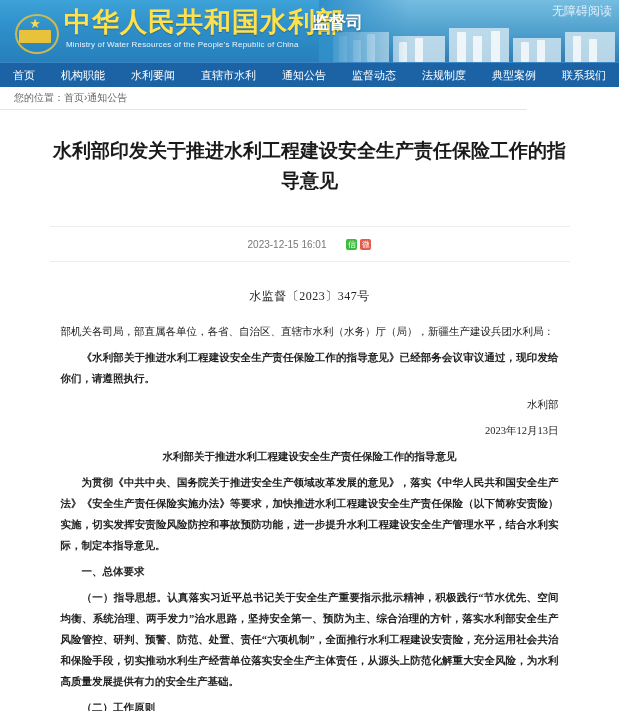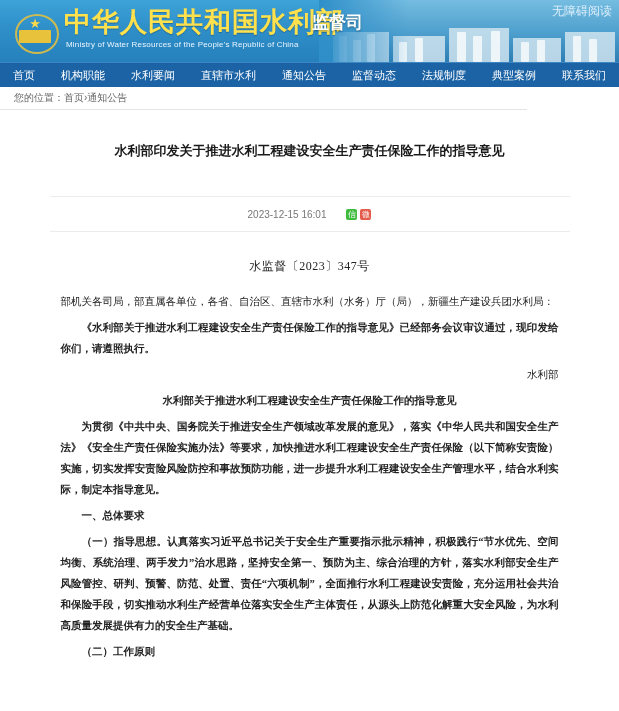--- a/index.html
+++ b/index.html
@@ -147,21 +147,21 @@
   .article {
     width: 619px;
     padding: 0;
   }
   .doc-title {
     margin: 26px auto 0 auto;
     width: 520px;
     text-align: center;
     font-family: "Liberation Serif", serif;
     font-weight: bold;
-    font-size: 13px;
+    font-size: 19px;
     line-height: 30px;
     color: #1a1a1a;
   }
   .meta-rule {
     width: 520px;
     margin: 30px auto 0 auto;
     border-top: 1px solid #ececec;
   }
   .meta {
     width: 520px;
@@ -297,20 +297,21 @@
   <div class="meta-rule2"></div>
 
   <div class="docnum">水监督〔2023〕347号</div>
 
   <div class="body">
     <p>部机关各司局，部直属各单位，各省、自治区、直辖市水利（水务）厅（局），新疆生产建设兵团水利局：</p>
     <p class="p-indent">《水利部关于推进水利工程建设安全生产责任保险工作的指导意见》已经部务会议审议通过，现印发给你们，请遵照执行。</p>
 
     <div class="sign-block">
       <p class="p-right">水利部</p>
+      <p class="p-right">2023年12月13日</p>
     </div>
 
     <p class="sec-title">水利部关于推进水利工程建设安全生产责任保险工作的指导意见</p>
 
     <p class="p-indent">为贯彻《中共中央、国务院关于推进安全生产领域改革发展的意见》，落实《中华人民共和国安全生产法》《安全生产责任保险实施办法》等要求，加快推进水利工程建设安全生产责任保险（以下简称安责险）实施，切实发挥安责险风险防控和事故预防功能，进一步提升水利工程建设安全生产管理水平，结合水利实际，制定本指导意见。</p>
     <p class="h-line" style="font-weight:bold">一、总体要求</p>
     <p class="p-indent">（一）指导思想。认真落实习近平总书记关于安全生产重要指示批示精神，积极践行“节水优先、空间均衡、系统治理、两手发力”治水思路，坚持安全第一、预防为主、综合治理的方针，落实水利部安全生产风险管控、研判、预警、防范、处置、责任“六项机制”，全面推行水利工程建设安责险，充分运用社会共治和保险手段，切实推动水利生产经营单位落实安全生产主体责任，从源头上防范化解重大安全风险，为水利高质量发展提供有力的安全生产基础。</p>
     <p class="h-line" style="font-weight:bold">（二）工作原则</p>
 
   </div>

